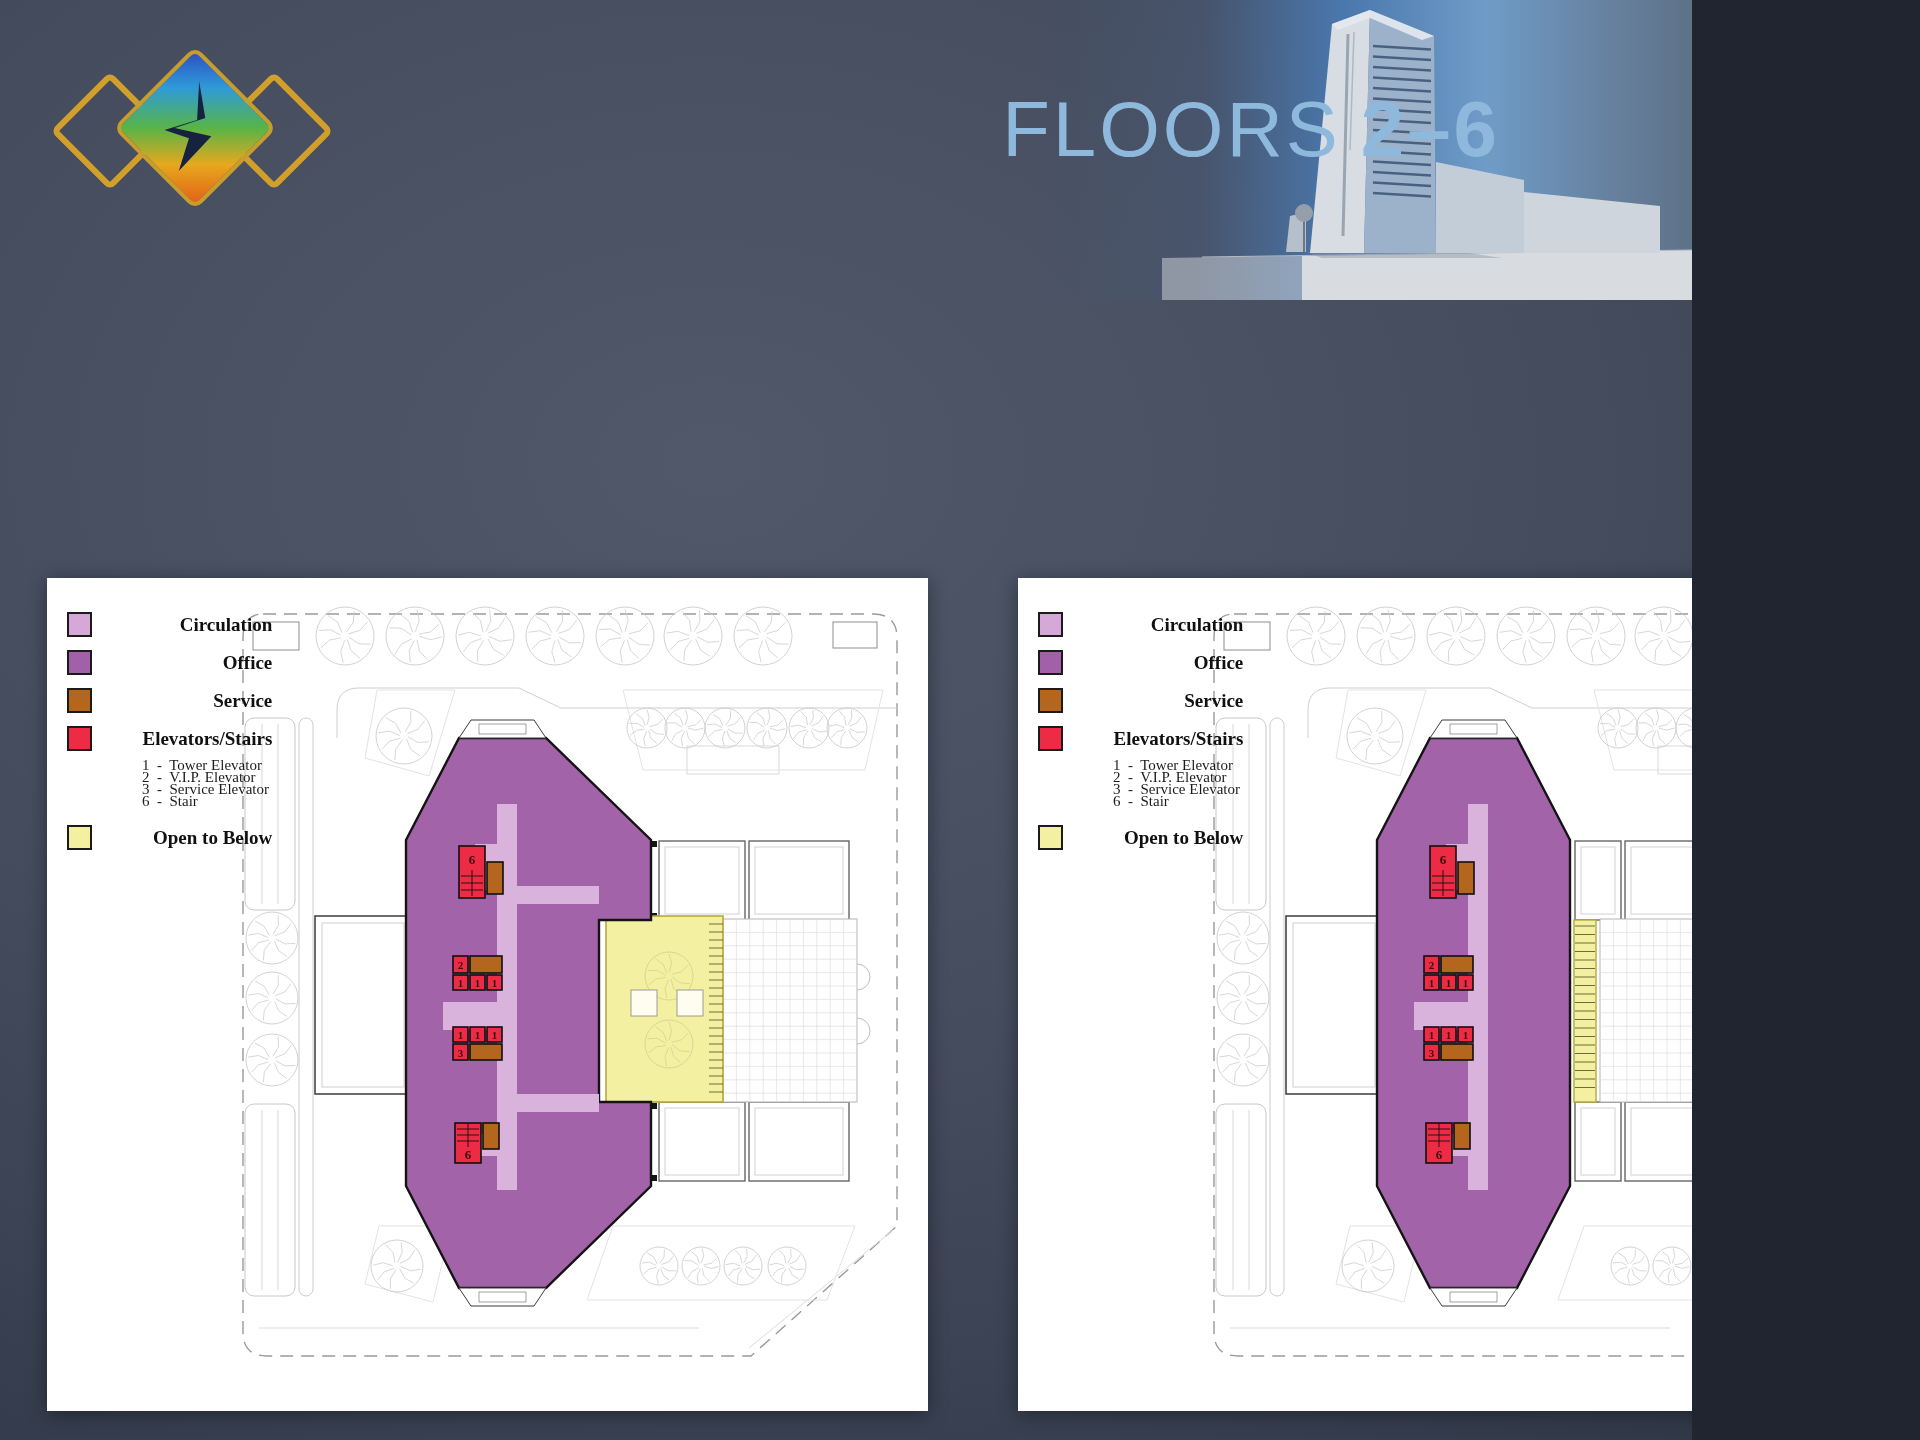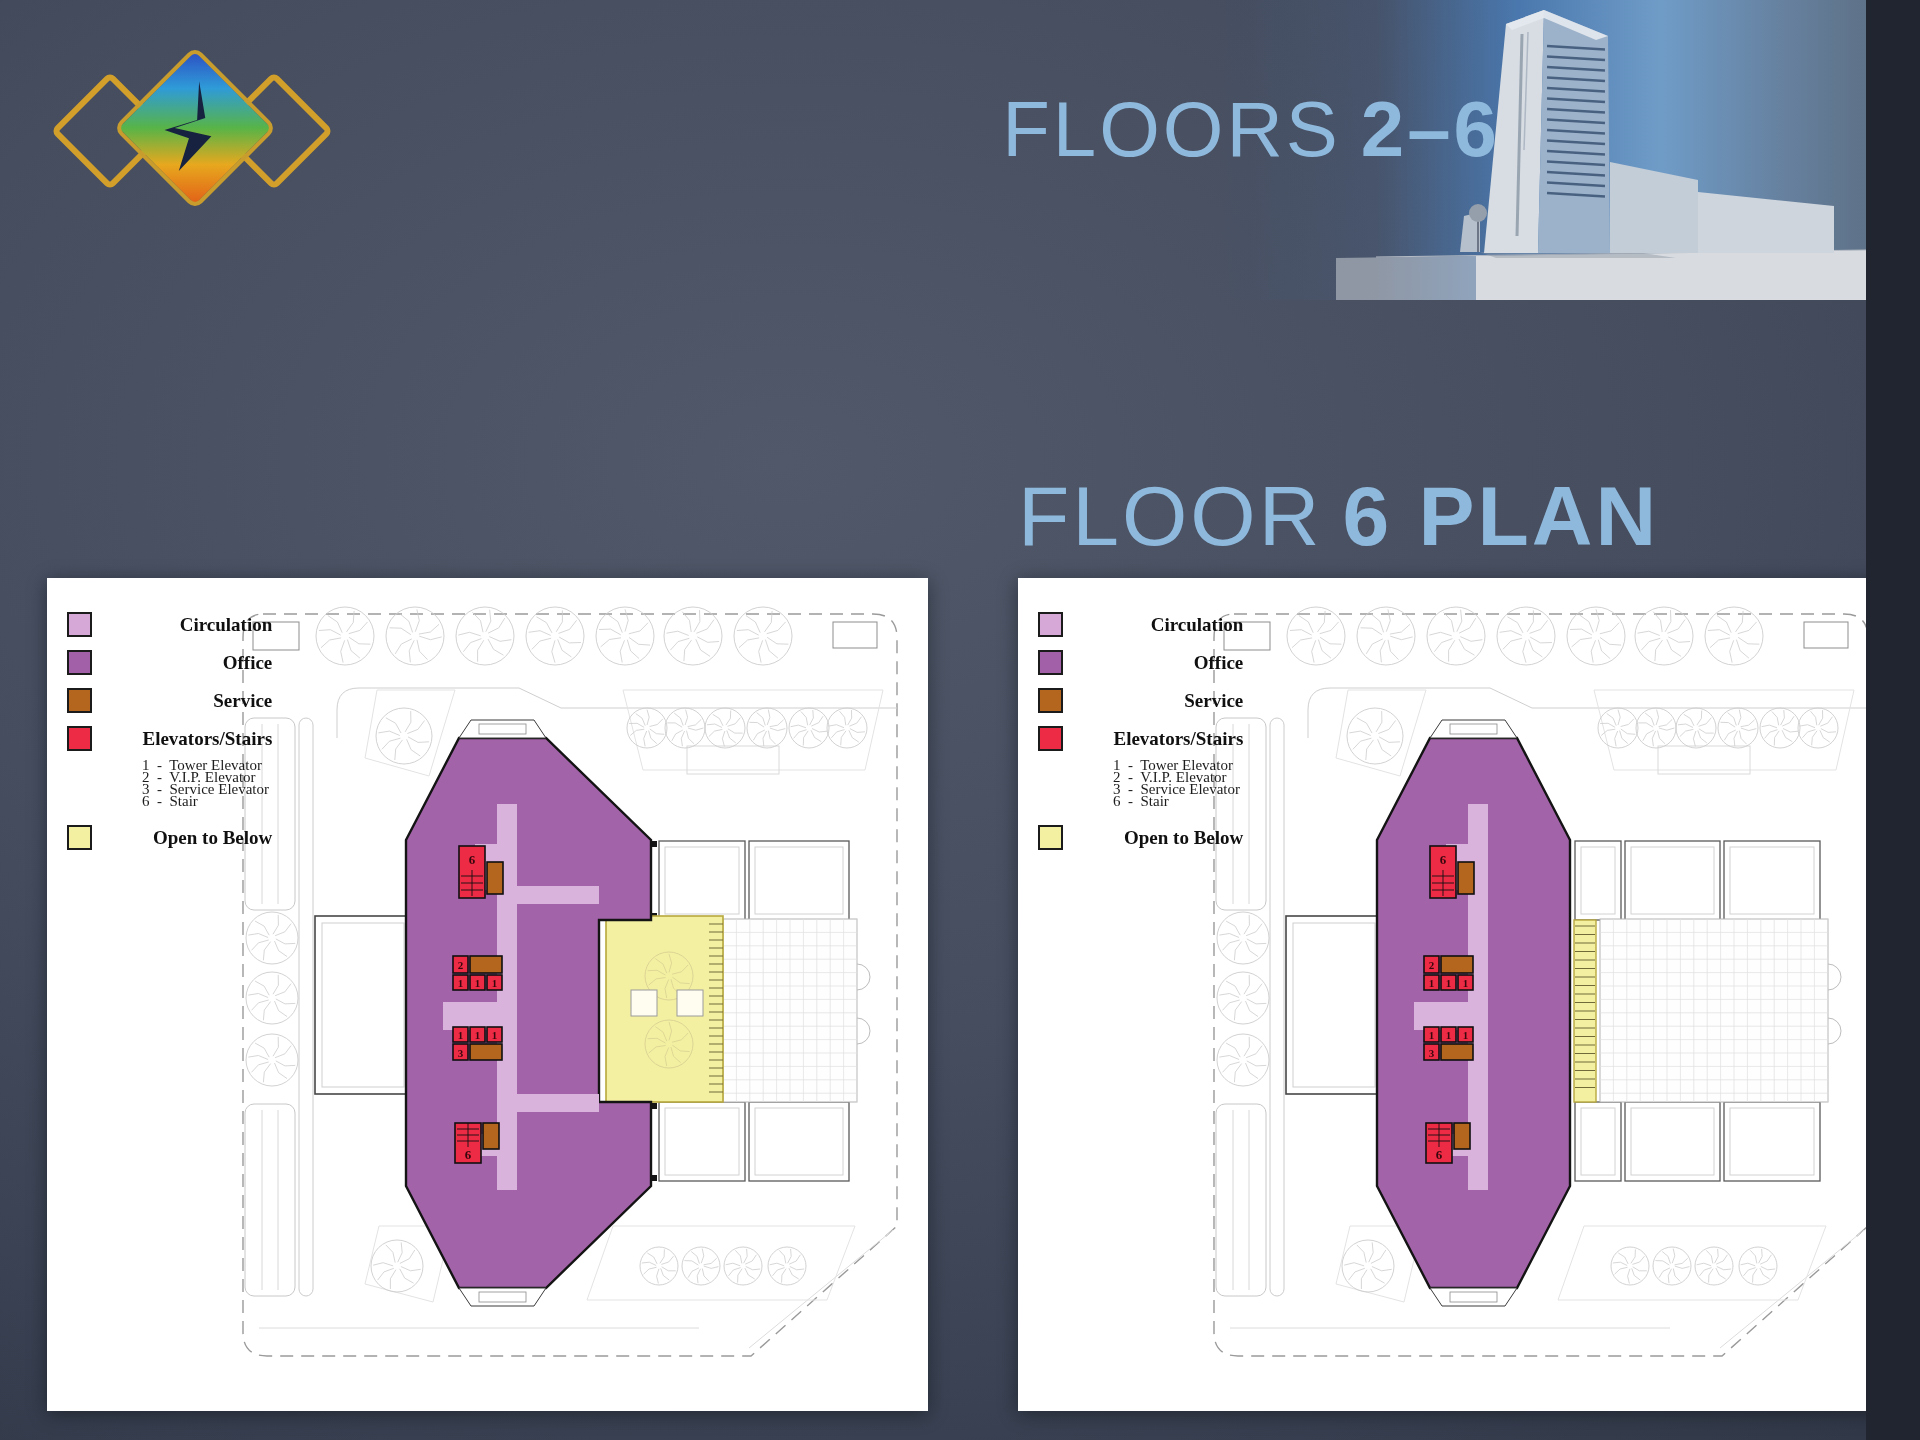--- a/index.html
+++ b/index.html
@@ -1,18 +1,18 @@
 <!DOCTYPE html>
 <html><head>
 <meta charset="utf-8">
 <title>Floors 2–6 Plan Slide</title>
 <style>
   html,body{margin:0;padding:0;background:#20252f;}
   .slide{
-    position:relative;width:1866px;height:1440px;overflow:hidden;
+    position:relative;width:1692px;height:1440px;overflow:hidden;
     background:radial-gradient(115% 95% at 42% 32%, #505869 0%, #454d5f 42%, #3a4253 68%, #2b3241 100%);
     font-family:"Liberation Sans", sans-serif;
   }
   
   .hero{
     position:absolute;top:0;right:0;width:790px;height:300px;z-index:1;
     background:linear-gradient(90deg,
       rgba(69,77,95,0) 0%, rgba(69,77,95,0) 18%,
       rgba(72,92,124,0.4) 38%, #4a78ae 56%,
       #6f9cc7 74%, #66809e 90%, #5e7288 100%);
@@ -115,23 +115,20 @@
     <div class="logo-center"></div>
     <svg class="logo-bolt" viewBox="0 0 104 104">
       <path d="M60,10 L66,46 L36,56 L72,64 L40,98 L50,66 L26,58 L58,48 Z" fill="#16223f"></path>
     </svg>
   </div>
 
   <div class="floors-title">
     <span class="t-reg">FLOORS</span><span class="t-bold">2–6</span>
   </div>
 
-  <div class="plan-title" id="title-6">
-    <span class="t-reg">FLOOR</span><span class="t-bold">6 PLAN</span>
-  </div>
 
   <section class="panel" id="panel-45" data-variant="floor45">
   <div class="panel-inner">
     <svg class="plan-svg" viewBox="0 0 881 833" preserveAspectRatio="none">
 
       <g fill="none" stroke="#b9b9b9" stroke-width="1">
         <path d="M216,36 H826 Q850,36 850,60 V648 L704,778 H220 Q196,778 196,754 V60 Q196,36 216,36 Z" stroke="#9a9a9a" stroke-dasharray="13 8" stroke-width="1.4"></path>
         <rect x="206" y="44" width="46" height="28" stroke="#8d8d8d"></rect>
         <rect x="786" y="44" width="44" height="26" stroke="#8d8d8d"></rect>
         <path d="M850,130 H514 L472,110 H312 Q290,110 290,132 V160" stroke="#cfcfcf"></path>

